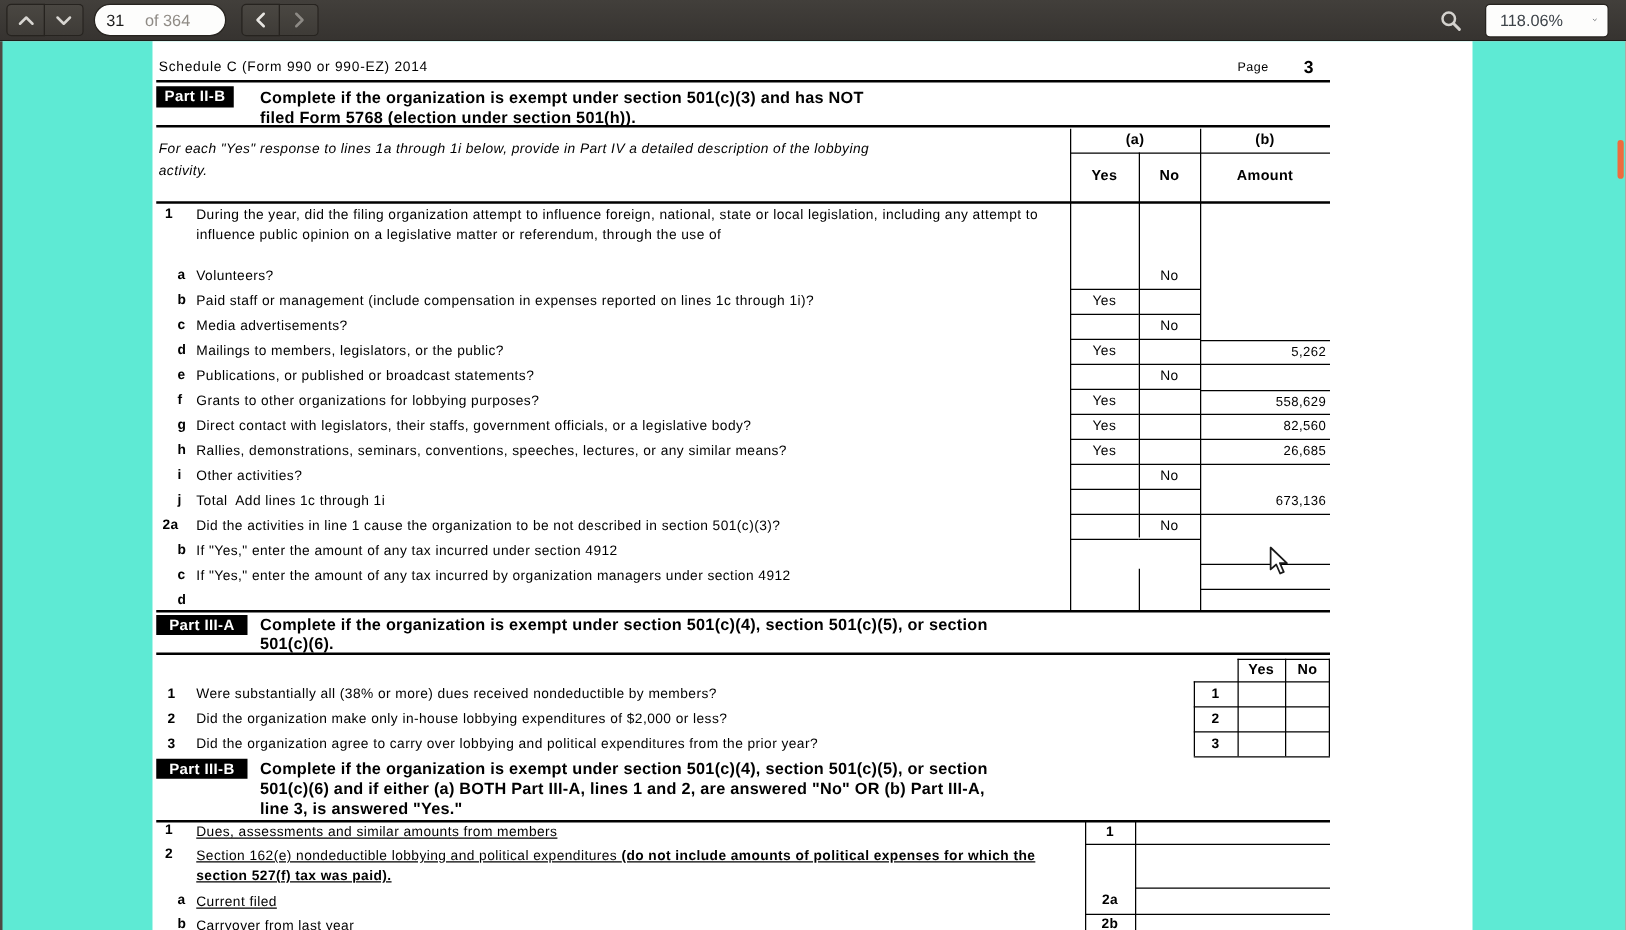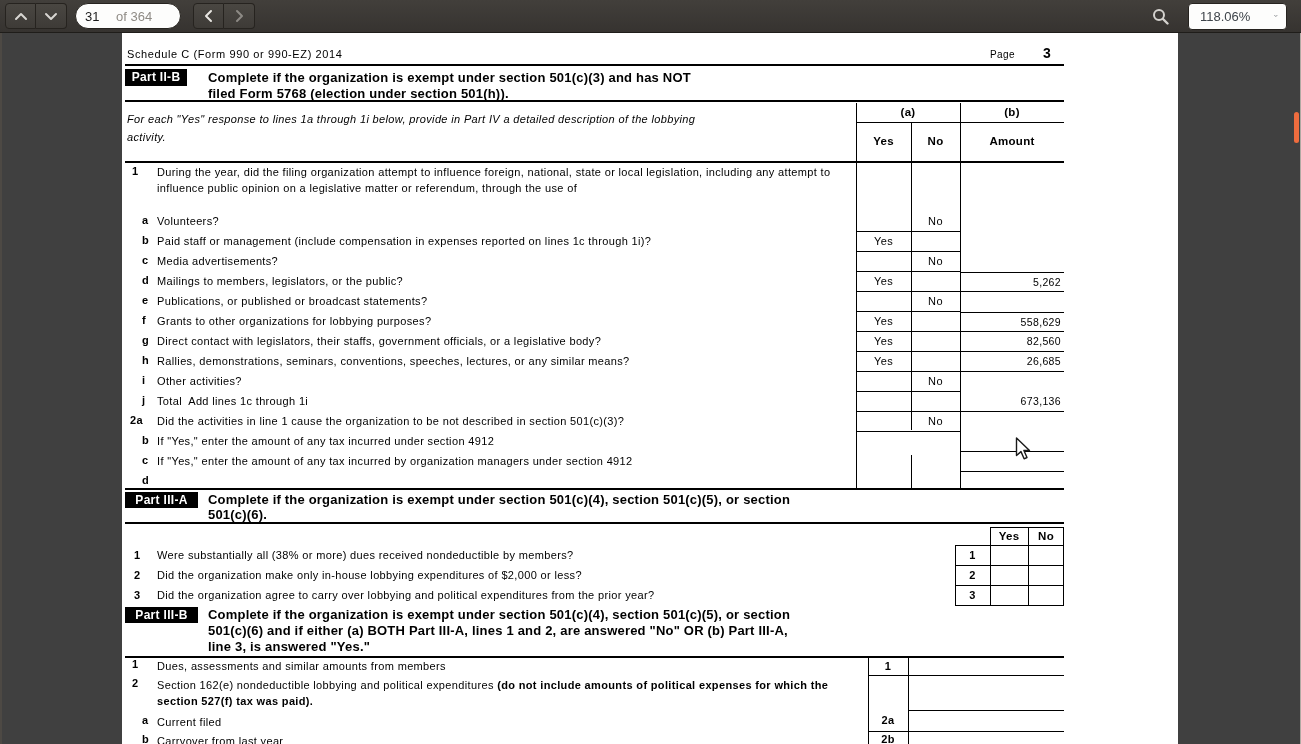--- a/index.html
+++ b/index.html
@@ -25,21 +25,21 @@
   .tb-spacer { flex:1; }
   .search-btn { width:32px; height:27px; background:transparent; border:none;
                 display:flex; align-items:center; justify-content:center; margin-right:12px; }
   .zoom-select { width:99px; height:27px; background:#fdfdfc; border:1px solid #26231f;
                  border-radius:4px; display:flex; align-items:center; margin-right:14px;
                  font-size:13px; color:#3e444a;gap:24px; }
   .zoom-select span { padding-left:11px; flex:1; }
   .zoom-select svg { margin-right:8px; }
 
   
-  .content { position:absolute; left:0; top:33px; width:1301px; height:711px; background:#404040; }
+  .content { position:absolute; left:0; top:33px; width:1301px; height:711px; background:#5eead4; }
   .win-edge-l { position:absolute; left:0; top:0; width:2px; height:711px; background:#4d4944; }
   .win-edge-r { position:absolute; right:0; top:0; width:1px; height:711px; background:#b0aaa3; }
   .scroll-thumb { position:absolute; right:2px; top:79px; width:5px; height:31px;
                   background:#ee6c3e; border-radius:2.5px; }
 
   .page { position:absolute; left:122px; top:0; width:1056px; height:711px;
           background:#ffffff; color:#000; overflow:hidden; }
   .abs  { position:absolute; }
   .rule { position:absolute; background:#000; height:1px; }
   .thick{ height:2px; }
@@ -69,21 +69,21 @@
   
   .r3a { position:absolute; left:0; width:942px; height:20px; font-size:11px; letter-spacing:.35px; }
   .r3a .rn { position:absolute; left:12px; font-weight:bold; line-height:20px; }
   .r3a .rt { position:absolute; left:35px; line-height:20px; white-space:nowrap; }
   .r3a .box{ position:absolute; left:833px; width:35px; text-align:center; font-weight:bold; line-height:20px; }
 
   
   .r3b { position:absolute; left:0; width:942px; font-size:11px; letter-spacing:.35px; }
   .r3b .rn { position:absolute; left:10px; top:2px; font-weight:bold; }
   .r3b.sub .rn { left:20px; }
-  .r3b .rt { position:absolute; left:35px; top:2px; width:690px; line-height:16px; }
+  .r3b .rt { position:absolute; left:35px; top:2px; width:690px; line-height:16px;text-decoration:underline; }
   .r3b .box{ position:absolute; left:746px; width:40px; top:0; height:100%;
              text-align:center; font-weight:bold; }
   .hcell { position:absolute; font-weight:bold; font-size:11.5px; letter-spacing:.3px; text-align:center; }
   .cursor { position:absolute; }
 </style>
 </head>
 <body>
 
 <div class="screen">
 

